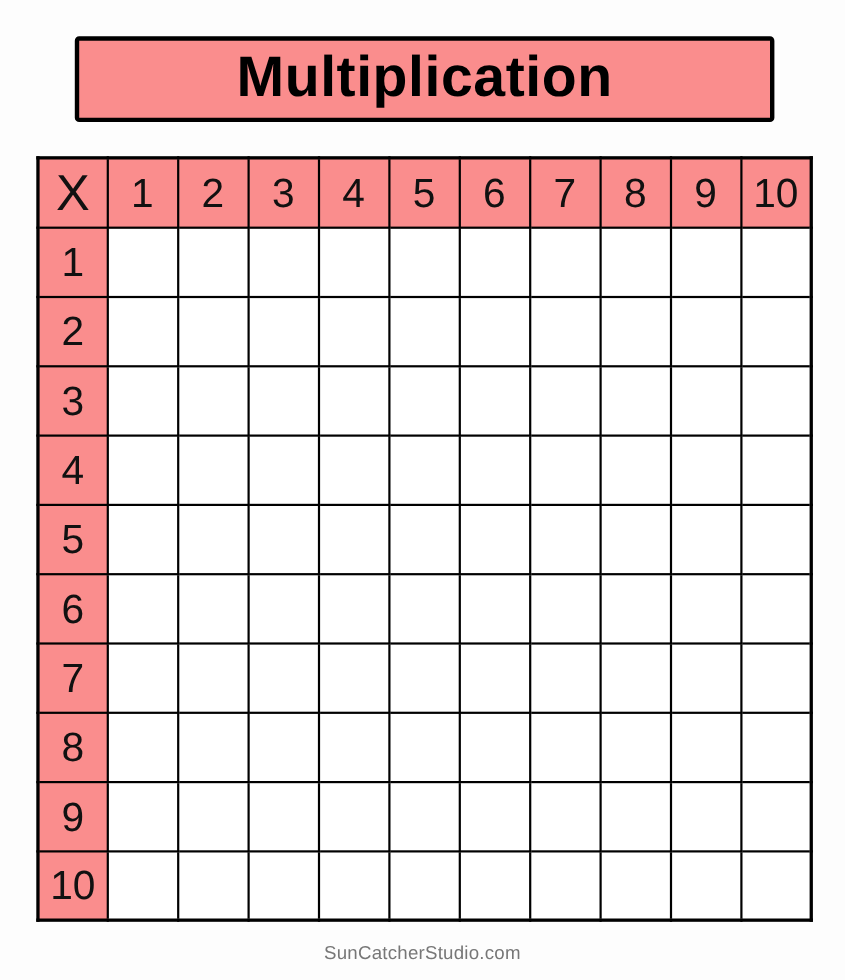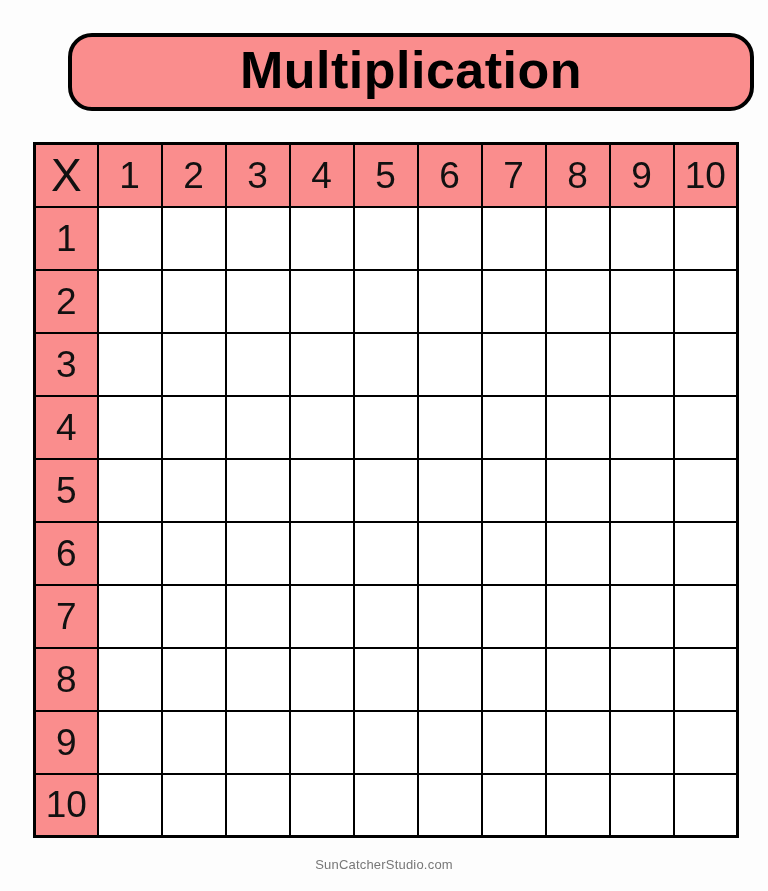--- a/index.html
+++ b/index.html
@@ -12,24 +12,24 @@
   body{
     width:768px;height:891px;
     background:var(--page-bg);
     font-family:"Liberation Sans",sans-serif;
     overflow:hidden;
   }
   .page{position:relative;width:768px;height:891px;}
 
   .banner{
     position:absolute;left:68px;top:33px;
-    width:686px;height:78px;box-sizing:border-box;
+    width:636px;height:78px;box-sizing:border-box;
     background:var(--accent);
     border:4px solid var(--line);
-    border-radius:24px;
+    border-radius:4px;
     display:flex;align-items:center;justify-content:center;
   }
   .banner-label{
     font-weight:bold;font-size:52px;color:#000;
     letter-spacing:0.5px;line-height:1;
     padding-bottom:4px;
   }
 
   table.grid{
     position:absolute;left:33px;top:142px;
@@ -52,21 +52,21 @@
   }
   th.col-h, th.row-h{
     background:var(--accent);
     font-size:37px;line-height:1;
   }
   td.cell{background:#FFFFFF;}
 
   .footer{
     position:absolute;left:0;top:857px;width:768px;
     text-align:center;
-    font-size:13px;color:var(--footer-color);
+    font-size:17px;color:var(--footer-color);
     letter-spacing:0.2px;
   }
 </style>
 </head>
 <body>
 
 <div class="page">
 
   <div class="banner">
     <span class="banner-label">Multiplication</span>

